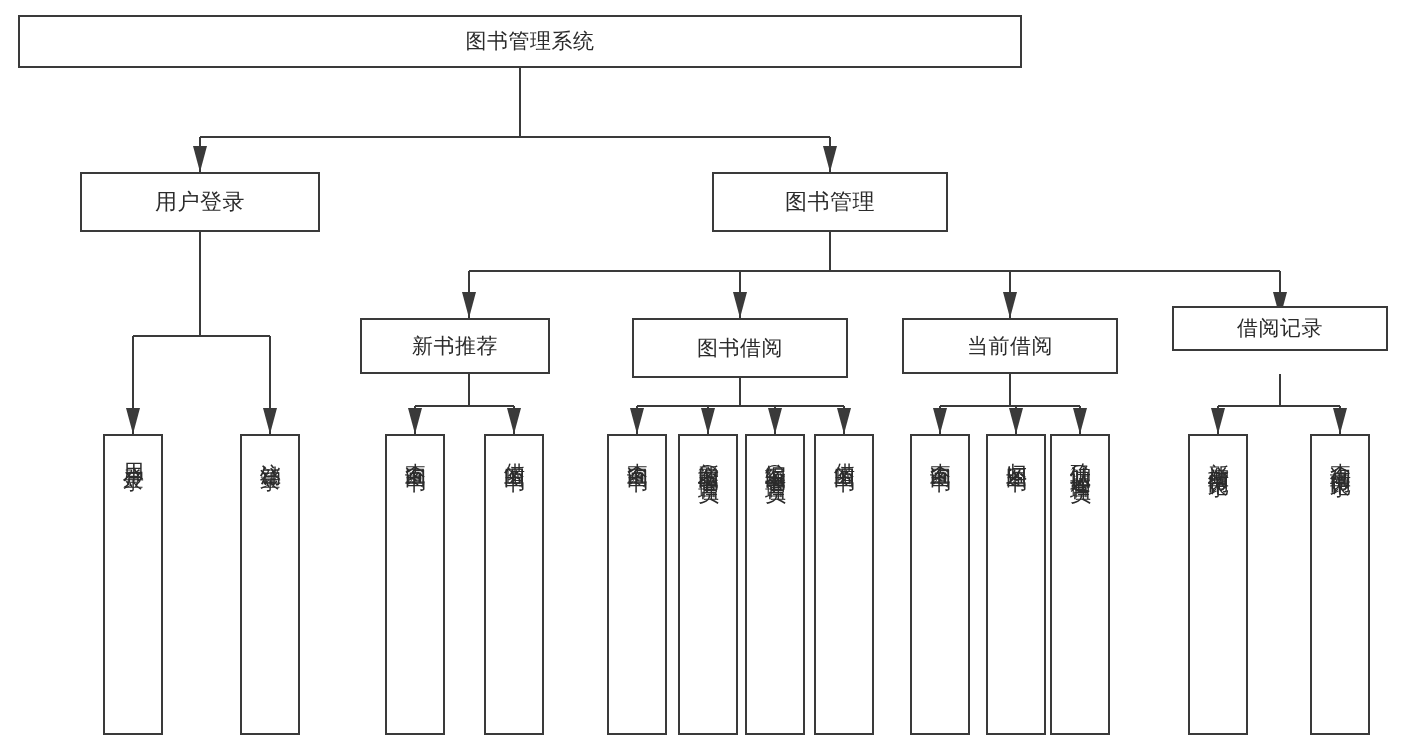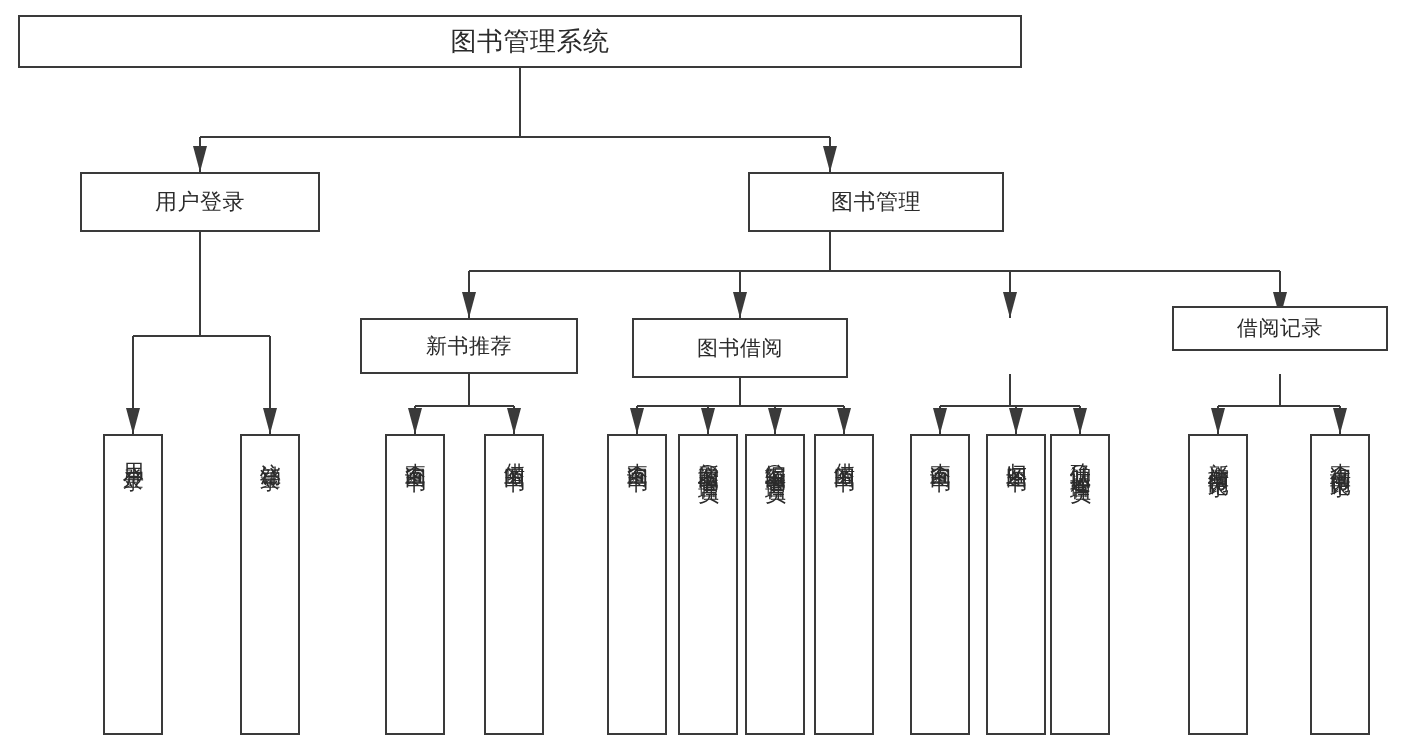--- a/index.html
+++ b/index.html
@@ -50,21 +50,21 @@
     align-items: flex-start;
     justify-content: center;
     padding-top: 10px;
   }
   .node.vertical .node-label {
     writing-mode: vertical-rl;
     text-orientation: upright;
     letter-spacing: 3px;
     line-height: 1.1;
   }
-  .node.root .node-label { font-size: 26px; margin-left: 20px; }
+  .node.root .node-label { font-size: 21px; margin-left: 20px; }
   .node.lvl1 .node-label { font-size: 22px; }
   .node.lvl2 .node-label { font-size: 21px; }
   .node.leaf .node-label { font-size: 21px; }
 
   #watermark {
     position: absolute;
     right: 8px;
     bottom: 4px;
     font-size: 17px;
     color: #b9b9b9;
@@ -133,30 +133,33 @@
       <polygon points="1333,408 1347,408 1340,434" fill="#3a3a3a"></polygon>
     </svg>
 
   <div class="node root horizontal" style="left: 18px; top: 15px; width: 1004px; height: 53px;">
     <span class="node-label">图书管理系统</span>
   </div>
 
   <div class="node lvl1 horizontal" style="left: 80px; top: 172px; width: 240px; height: 60px;">
     <span class="node-label">用户登录</span>
   </div>
-  <div class="node lvl1 horizontal" style="left: 712px; top: 172px; width: 256px; height: 60px; margin-left: 36px;">
+  <div class="node lvl1 horizontal" style="left: 712px; top: 172px; width: 236px; height: 60px;">
     <span class="node-label">图书管理</span>
   </div>
 
-  <div class="node lvl2 horizontal" style="left: 360px; top: 318px; width: 218px; height: 56px;">
+  <div class="node lvl2 horizontal" style="left: 360px; top: 318px; width: 190px; height: 56px;">
     <span class="node-label">新书推荐</span>
   </div>
   <div class="node lvl2 horizontal" style="left: 632px; top: 318px; width: 216px; height: 60px;">
     <span class="node-label">图书借阅</span>
   </div>
+  <div class="node lvl2 horizontal" style="left: 902px; top: 318px; width: 216px; height: 56px;">
+    <span class="node-label">当前借阅</span>
+  </div>
   <div class="node lvl2 horizontal" style="left: 1172px; top: 306px; width: 216px; height: 45px;">
     <span class="node-label">借阅记录</span>
   </div>
 
   <div class="node leaf vertical" style="left: 103px; top: 434px; width: 60px; height: 301px;">
     <span class="node-label">用户登录</span>
   </div>
   <div class="node leaf vertical" style="left: 240px; top: 434px; width: 60px; height: 301px;">
     <span class="node-label">注销登录</span>
   </div>

